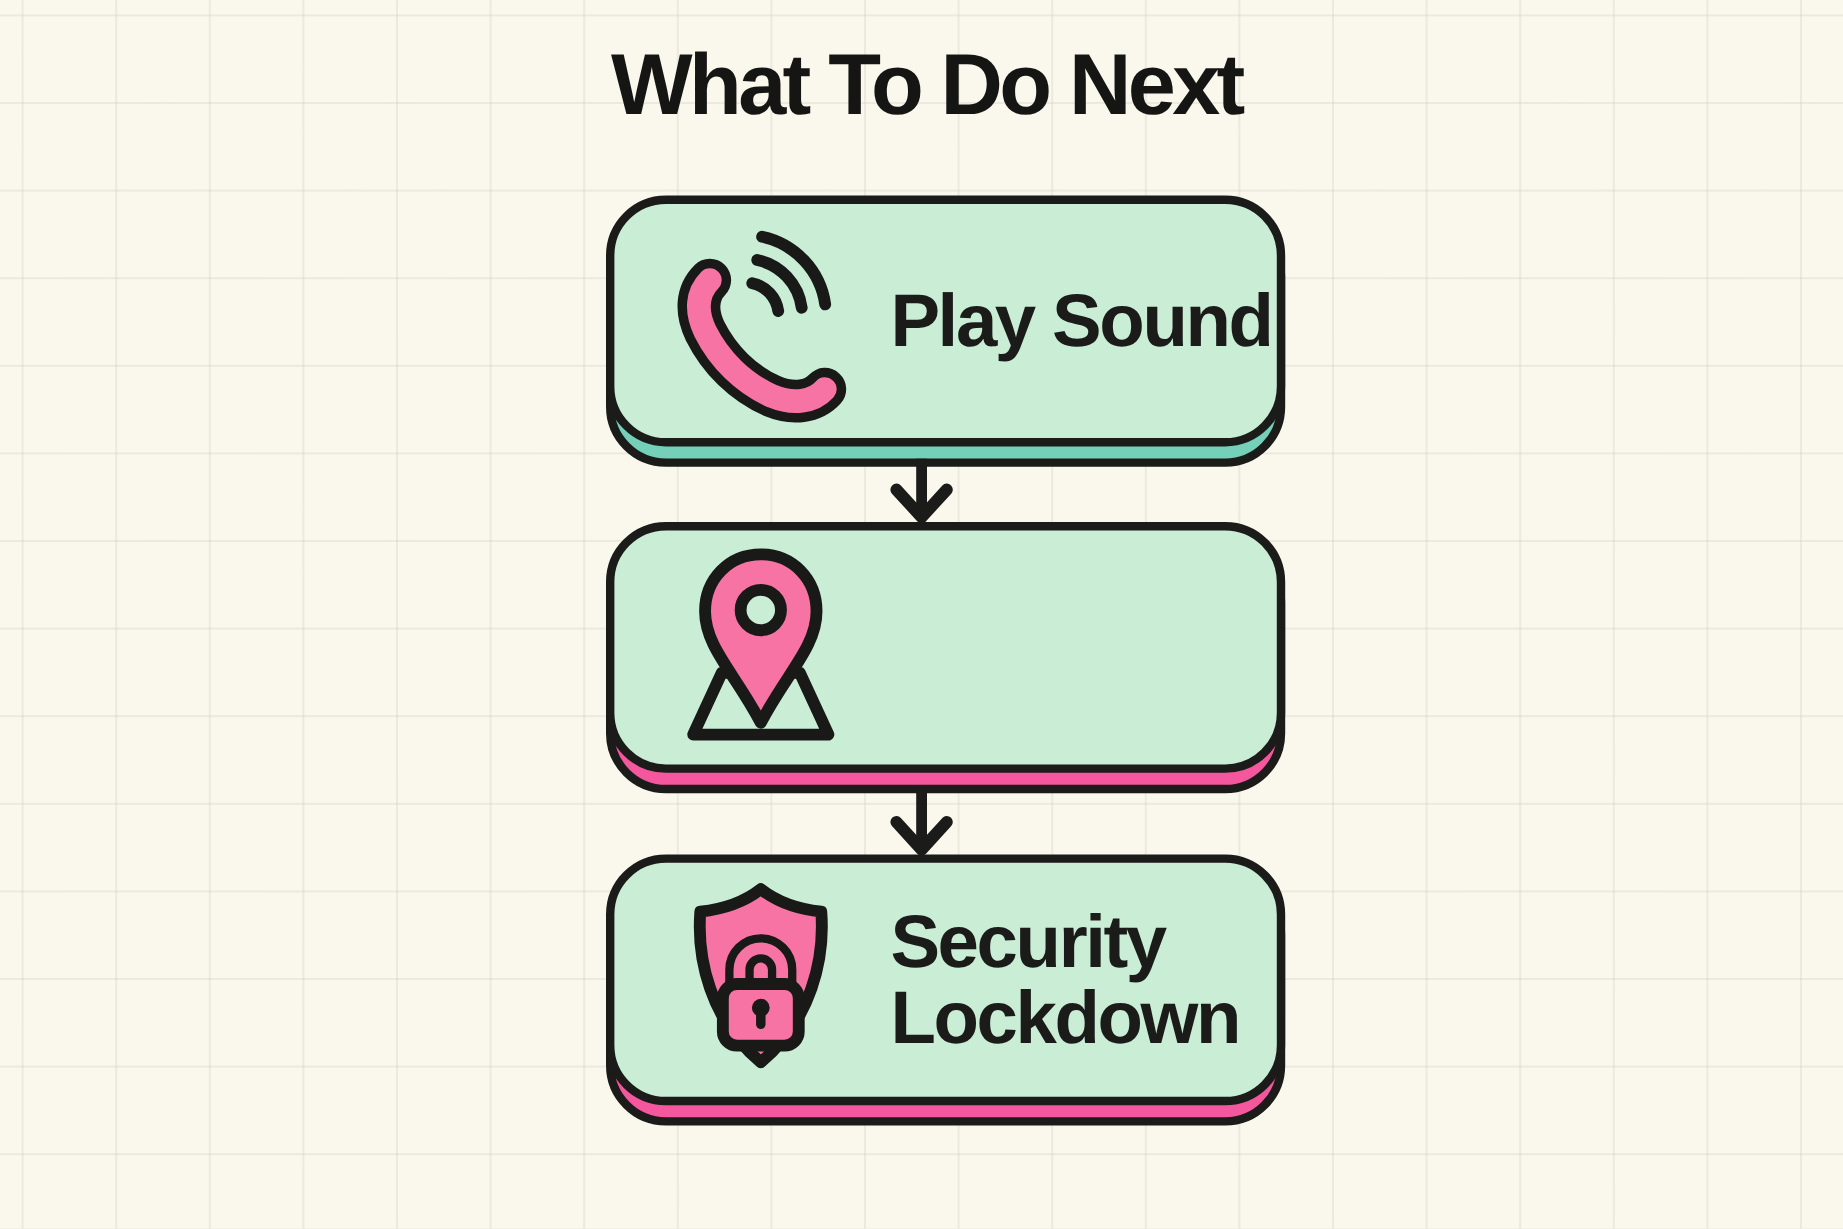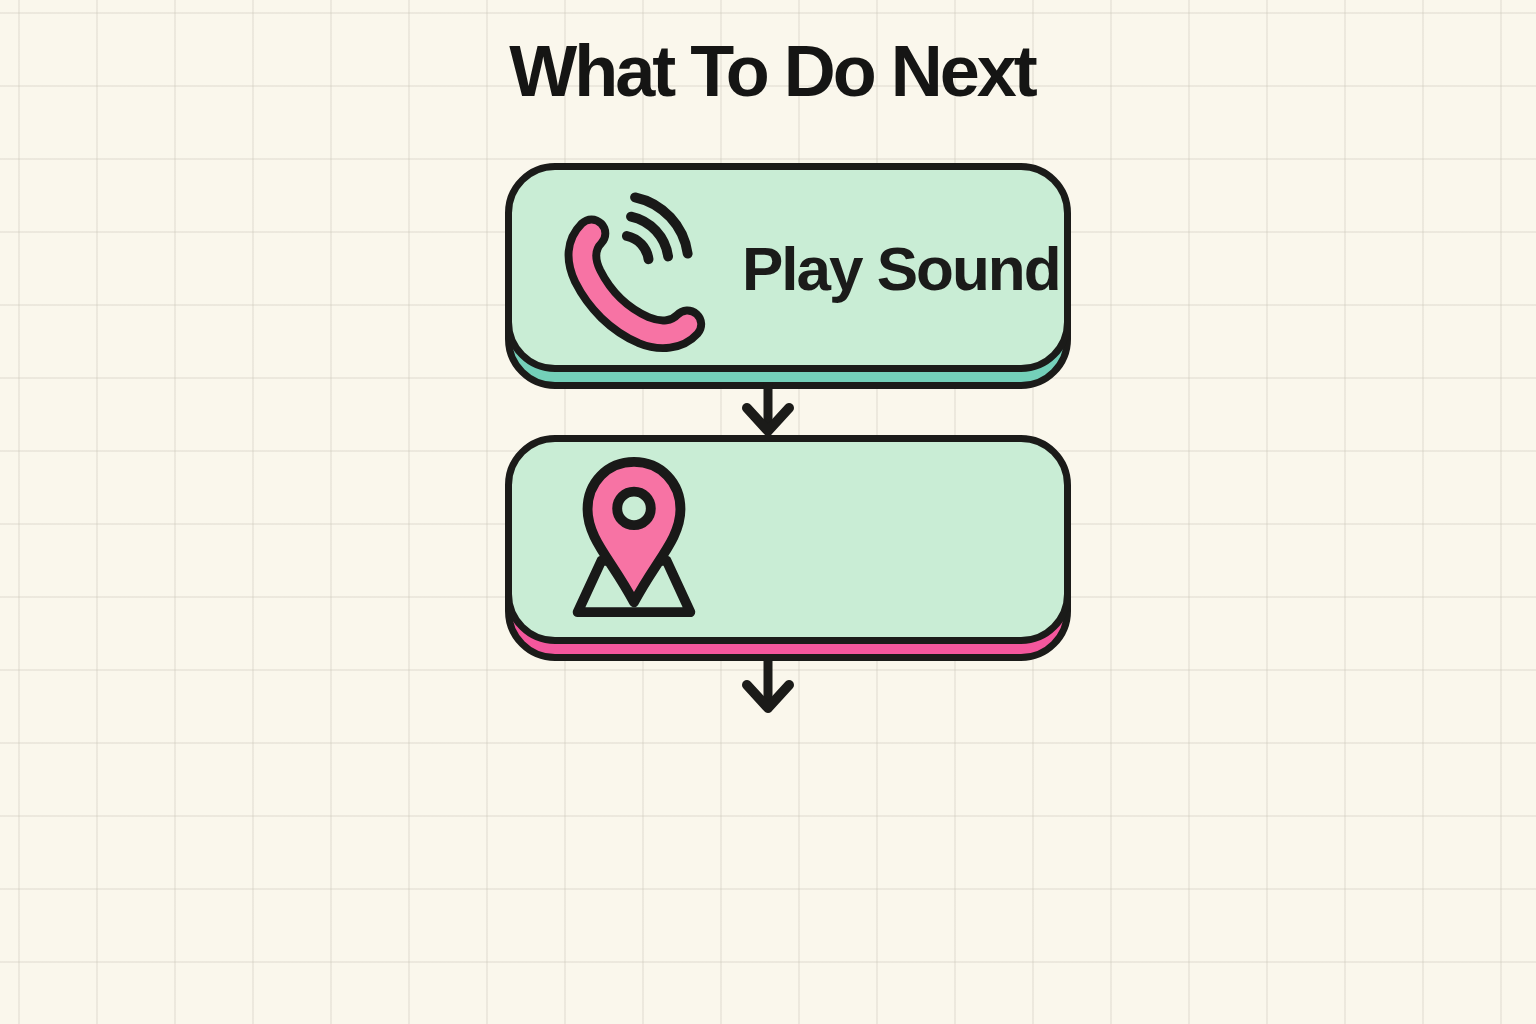--- a/index.html
+++ b/index.html
@@ -91,14 +91,30 @@
         </svg>
       </span>
     </div>
   </div>
 
   <svg class="arrow arrow-2" viewBox="0 0 74 56">
     <line x1="37" y1="0" x2="37" y2="46" stroke="#1b1b19" stroke-width="9"></line>
     <polyline points="16,26 37,49 58,26" fill="none" stroke="#1b1b19" stroke-width="10" stroke-linecap="round" stroke-linejoin="round"></polyline>
   </svg>
 
+  <div class="card-wrap" style="top:712px">
+    <div class="card-shadow shadow-pink"></div>
+    <div class="card">
+      <span class="icon">
+        <svg viewBox="0 0 170 170">
+          <path d="M85 8 C99 19 117 25 136 27 C139 66 128 118 85 154 C42 118 31 66 34 27 C53 25 71 19 85 8 Z" fill="#f773a4" stroke="#191918" stroke-width="10" stroke-linejoin="round"></path>
+          <path d="M67 92 L67 76 A18 18 0 0 1 103 76 L103 92" fill="none" stroke="#191918" stroke-width="24"></path>
+          <path d="M67 92 L67 76 A18 18 0 0 1 103 76 L103 92" fill="none" stroke="#f773a4" stroke-width="10"></path>
+          <rect x="53" y="88" width="64" height="52" rx="12" fill="#f773a4" stroke="#191918" stroke-width="10"></rect>
+          <circle cx="85" cy="108" r="7.5" fill="#191918"></circle>
+          <rect x="81" y="108" width="8" height="18" rx="4" fill="#191918"></rect>
+        </svg>
+      </span>
+      <span class="label">Security Lockdown</span>
+    </div>
+  </div>
 
 </div>
 
 </body></html>

